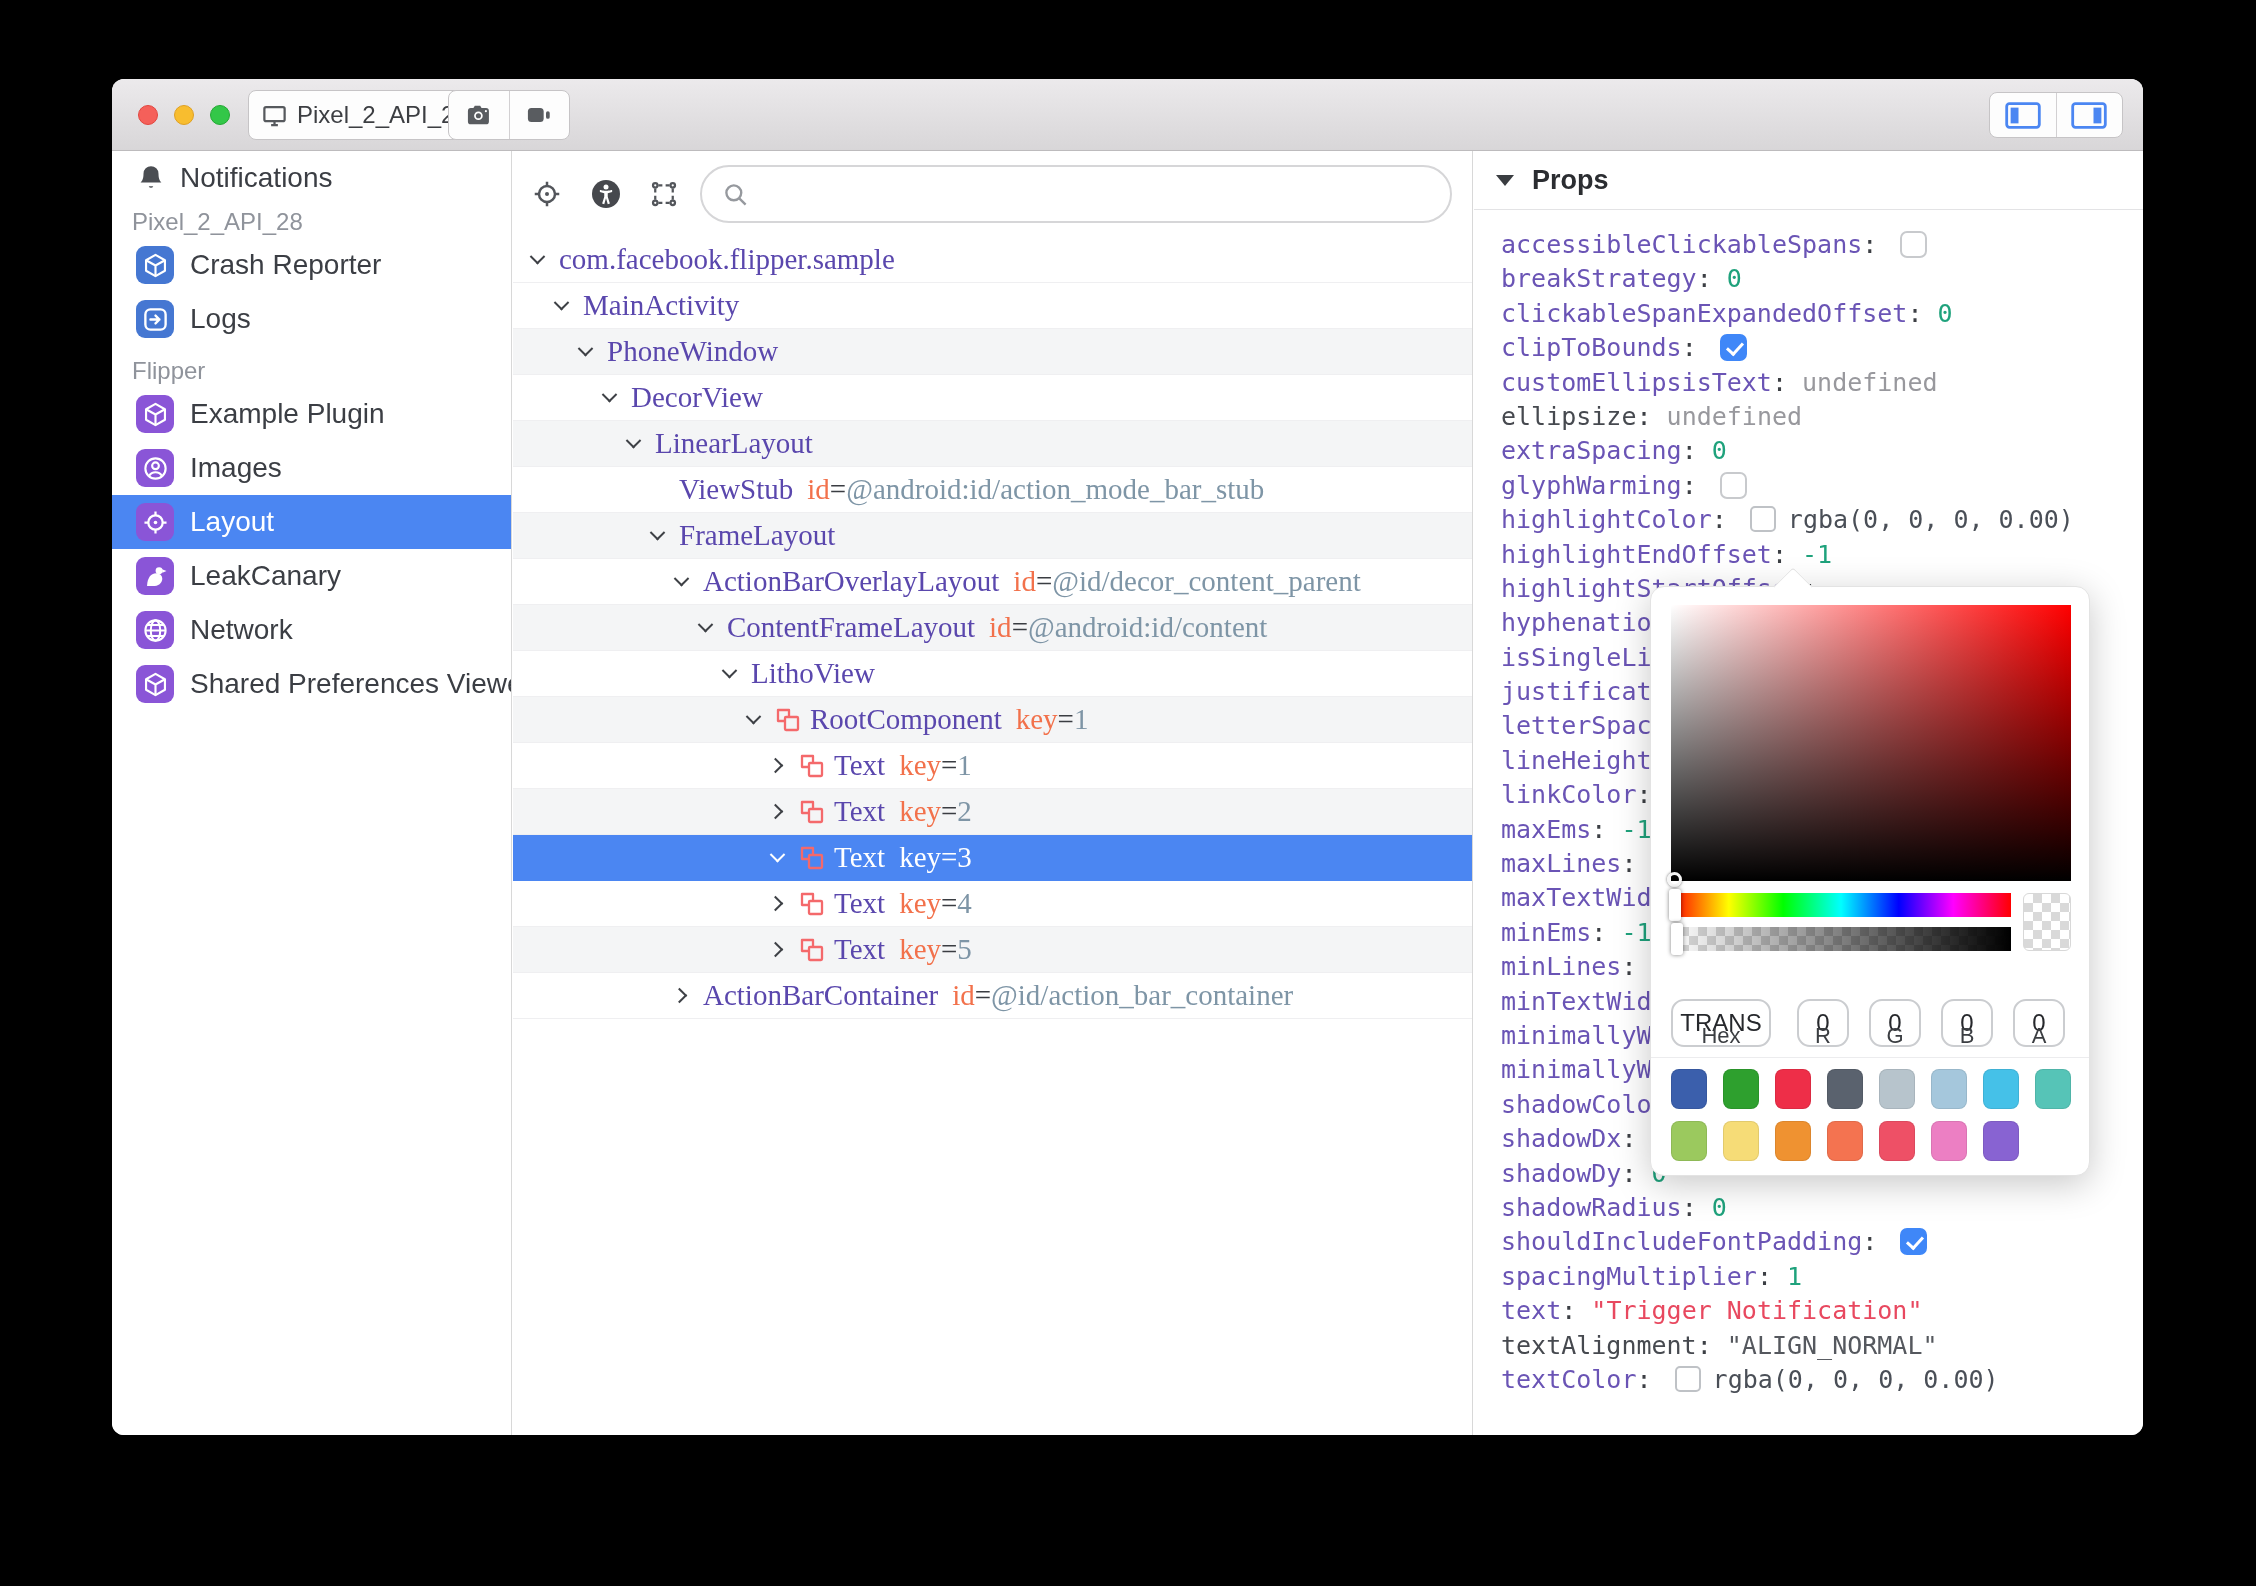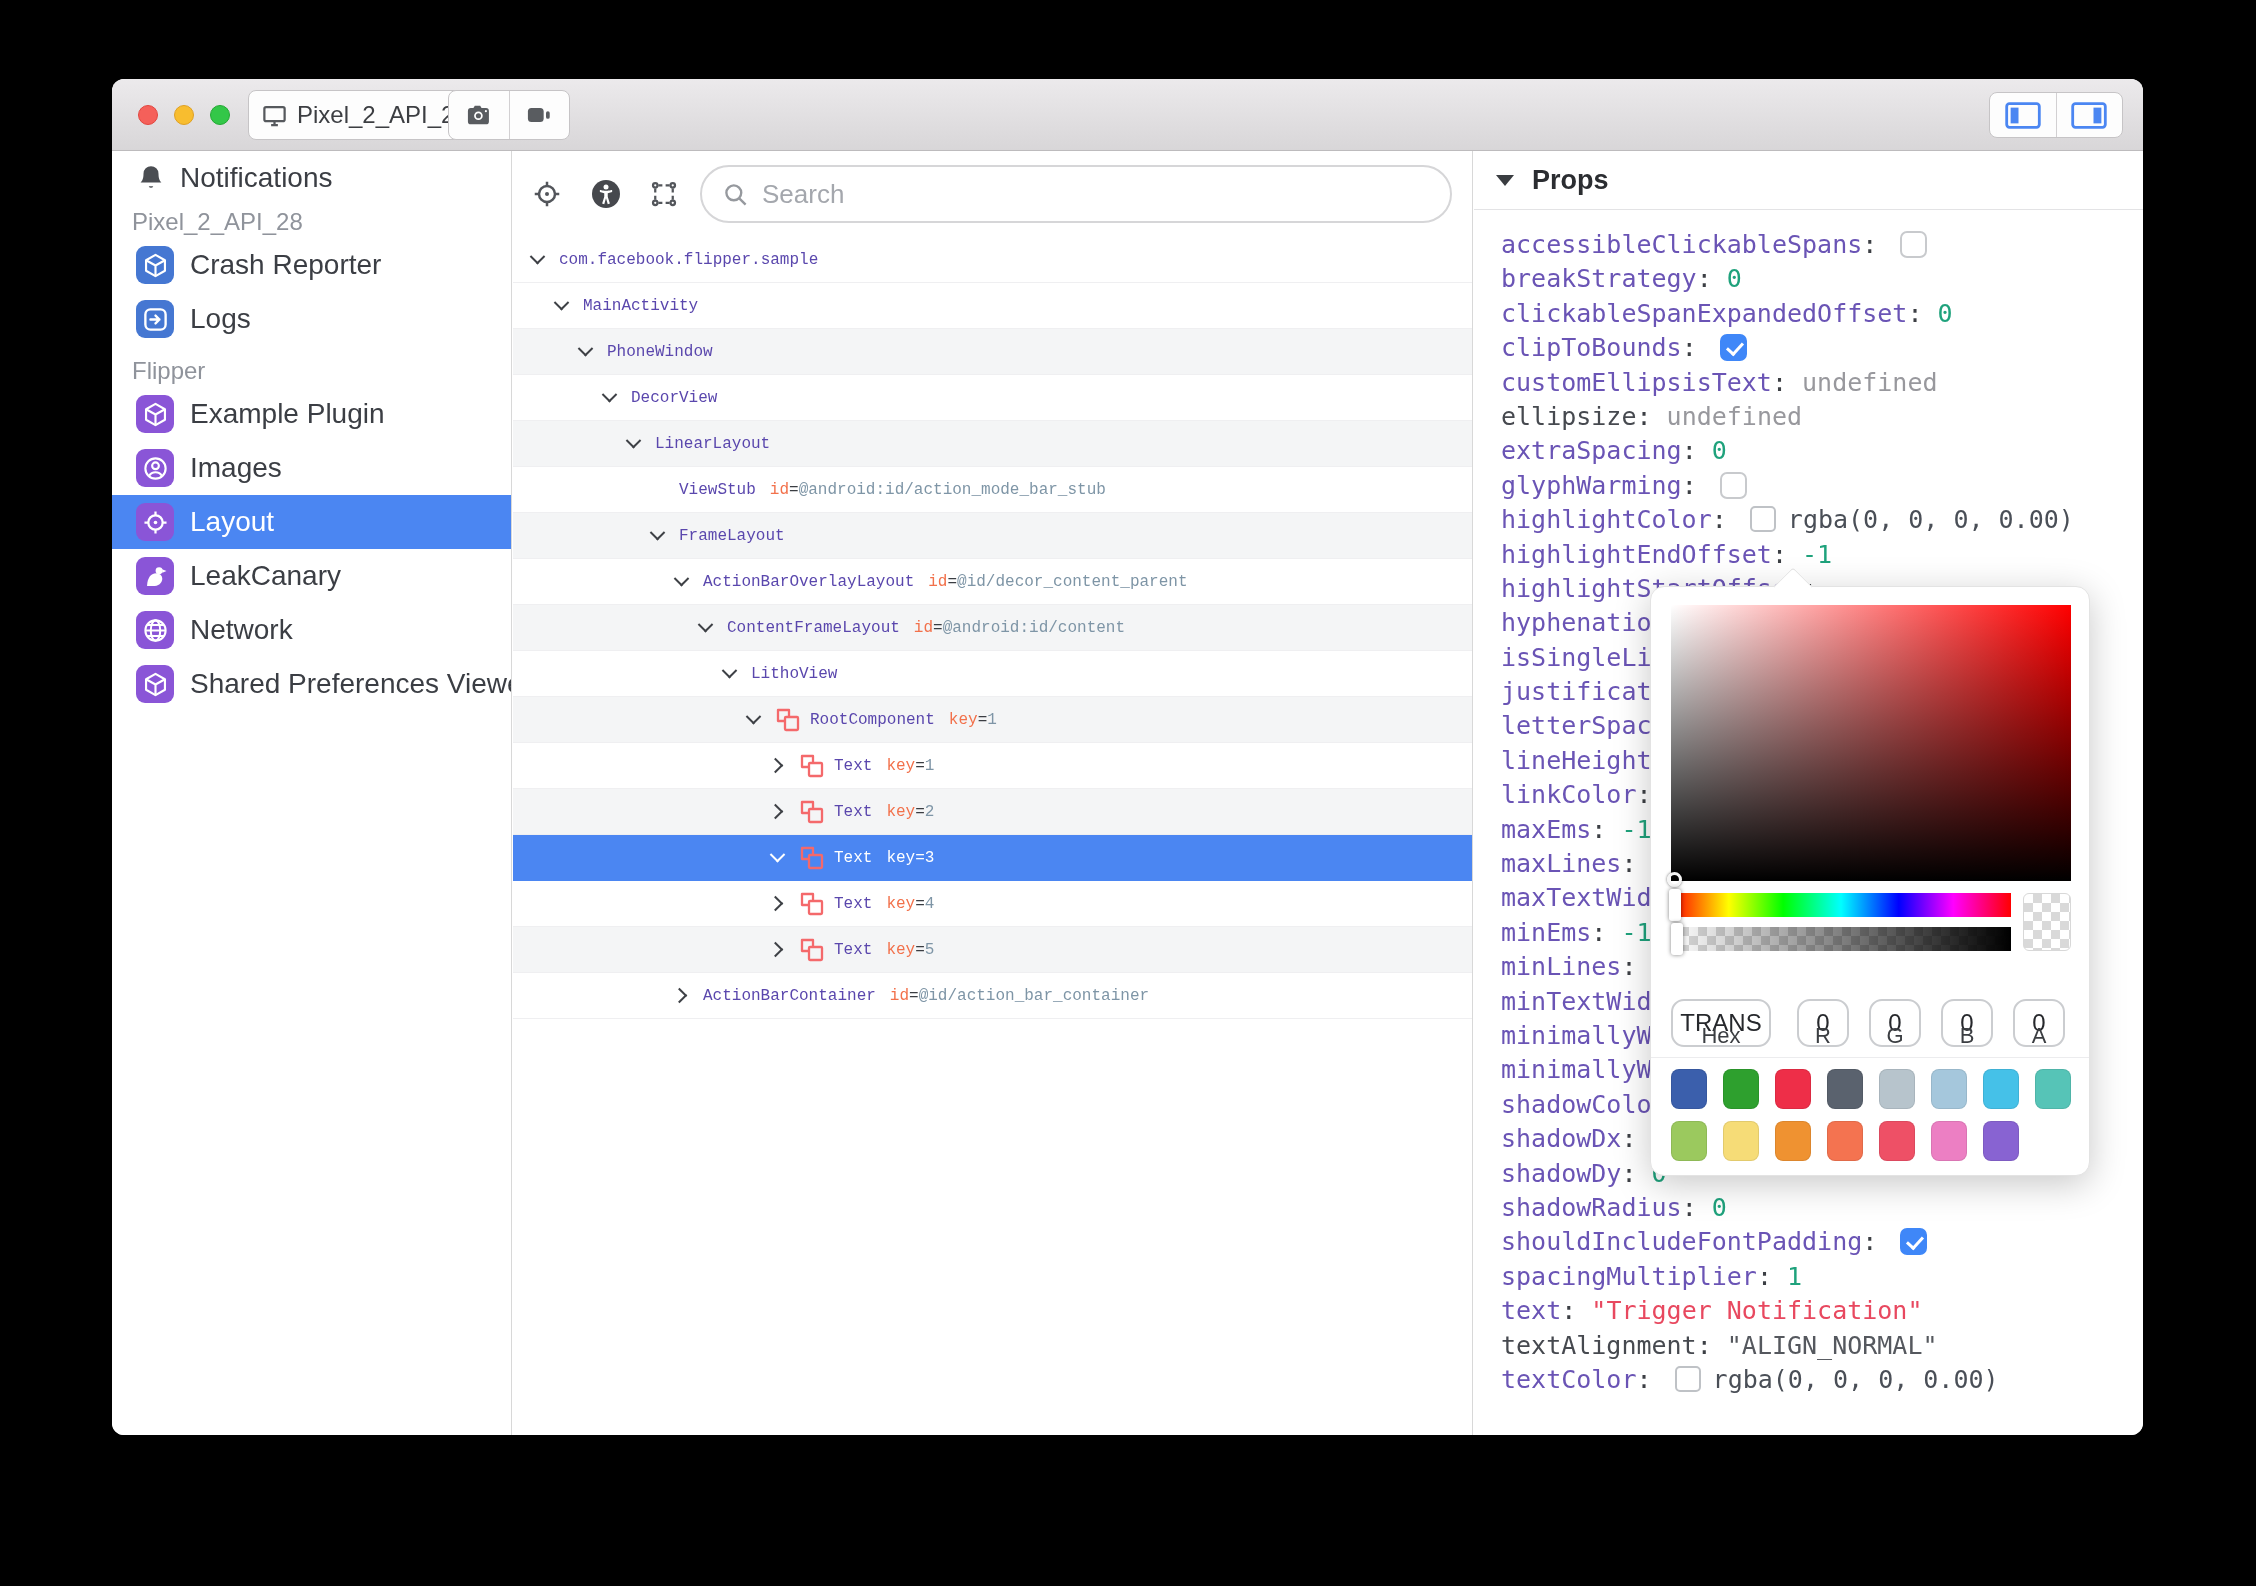--- a/index.html
+++ b/index.html
@@ -59,21 +59,21 @@
   .tt-icon { position:absolute; top:28px; width:30px; height:30px; color:#53565b; }
   .searchbox { position:absolute; left:187px; top:14px; width:752px; height:58px; border:2px solid #d6d6d8;
                border-radius:29px; background:#fff; display:flex; align-items:center; }
   .searchbox .icn { width:27px; height:27px; margin-left:20px; color:#96999e; flex:0 0 27px;}
   .searchbox input { border:none; outline:none; background:transparent; margin-left:13px; flex:1;
                      font-size:26px; color:#3a3d42; font-family:"Liberation Sans",sans-serif; }
   .searchbox input::placeholder { color:#a4a7ad; }
 
   
   .tree-rows { position:absolute; left:0; top:86px; width:100%; bottom:0; overflow:hidden;
-               font-family:Liberation Mono, monospace; font-size:16px; }
+               font-family:Liberation Serif, serif; font-size:29px; }
   .tree-row { height:46px; display:flex; align-items:center; border-bottom:1px solid #efeff1;
               background:#fff; white-space:nowrap; }
   .tree-row.striped { background:#f4f5f6; }
   .tree-row.selected { background:#4b86f2; border-bottom-color:#4b86f2; }
   .chev-slot { width:30px; flex:0 0 30px; display:flex; align-items:center; }
   .chev { display:inline-block; width:11px; height:11px;
           border-right:2.6px solid #3e4146; border-bottom:2.6px solid #3e4146; }
   .chev.down  { transform:rotate(45deg) translate(-2px,-2px); margin-left:3px;}
   .chev.right { transform:rotate(-45deg); margin-left:1px; }
   .tree-row.selected .chev { border-color:#fff; }
@@ -307,21 +307,20 @@
             <circle cx="19" cy="19" r="1.8"></circle>
             <path d="M5 7.5v3.2M5 13.3v3.2M19 7.5v3.2M19 13.3v3.2M7.5 5h3.2M13.3 5h3.2M7.5 19h3.2M13.3 19h3.2"></path>
           </svg></span>
       <div class="searchbox">
         <span class="icn">
             <svg viewBox="0 0 24 24" fill="none" stroke="currentColor" stroke-width="2.1">
               <circle cx="10.5" cy="10.5" r="6.6"></circle>
               <path d="M15.6 15.6L21 21"></path>
             </svg>
           </span>
-        <input type="text" placeholder="Search" style="">
       </div>
     </div>
     <div class="tree-rows" id="tree-rows">
         <div class="tree-row" style="padding-left: 16px;">
           <span class="chev-slot">
             <span class="chev down"></span>
           </span>
           <span class="node-name">com.facebook.flipper.sample</span>
         </div>
         <div class="tree-row" style="padding-left: 40px;">

